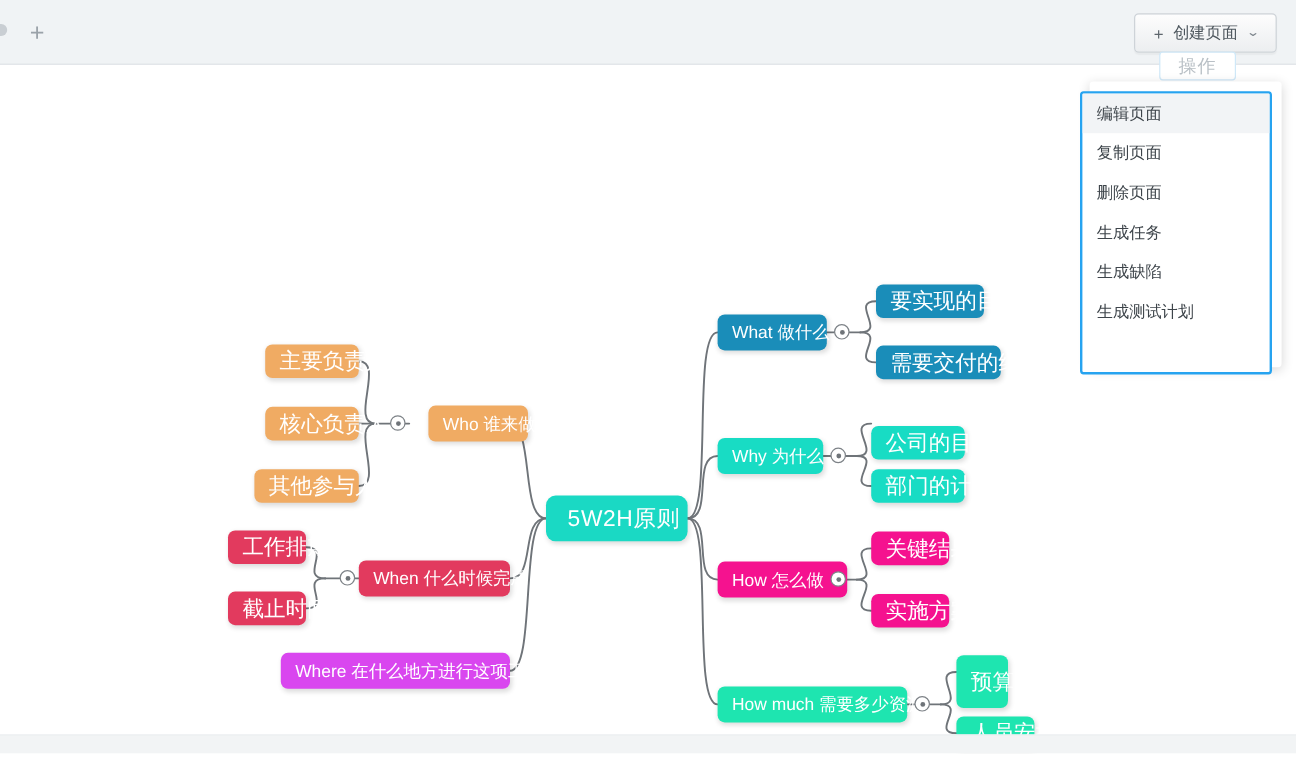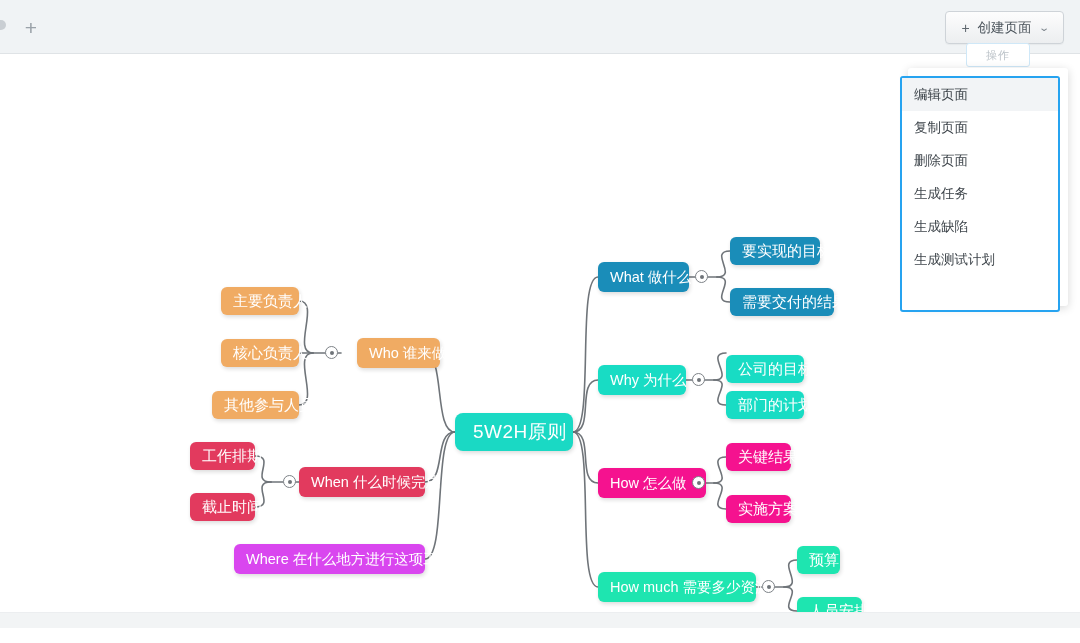--- a/index.html
+++ b/index.html
@@ -40,21 +40,21 @@
   }
   .create-btn .pl { font-size: 14px; color:#5c6view; color:#5e666d; }
   .create-btn .cv { font-size: 10px; color: #7d858c; transform: scaleX(1.4); }
 
   
   .operate-btn {
     position: absolute; right: 50px; top: 43px;
     width: 64px; height: 24px;
     border: 1px solid #cfe8f8; border-radius: 3px;
     background: #fff; overflow: hidden;
-    font-size: 11px; color: #b9c0c6;
+    font-size: 15px; color: #b9c0c6;
     display: flex; align-items: center; justify-content: center;
     letter-spacing: 1px;
   }
 
   
   .page-title {
     position: absolute; left: 40px; top: 78px;
     font-size: 25px; font-weight: bold; color: #2b3137; letter-spacing: .2px;
   }
   .page-meta {
@@ -80,21 +80,21 @@
     border-radius: 6px;
     color: #ffffff;
     white-space: nowrap;
     box-shadow: 1px 2px 4px rgba(0,0,0,.14);
     cursor: pointer;
     font-size: 13px;
     padding: 0 12px;
   }
   .node.root { font-size: 19px; border-radius: 8px; letter-spacing: .5px; padding: 0 18px;}
   .node.lvl1 { font-size: 14.5px; }
-  .node.lvl2 { font-size: 15px; }
+  .node.lvl2 { font-size: 18px; }
 
   .toggle {
     position: absolute;
     width: 13px; height: 13px; border-radius: 50%;
     background: #ffffff; border: 1.5px solid #7d8287;
     display: flex; align-items: center; justify-content: center;
     cursor: pointer;
     z-index: 5;
   }
   .toggle::after {
@@ -180,21 +180,21 @@
         <div class="node lvl1" style="left: 598px; top: 310px; width: 88px; height: 30px; background: rgb(24, 220, 196);">Why 为什么</div>
         <div class="toggle" style="left: 692px; top: 318px;"></div>
         <div class="node lvl2" style="left: 726px; top: 284px; width: 78px; height: 28px; background: rgb(24, 220, 196); margin-top: 16px;">公司的目标</div>
         <div class="node lvl2" style="left: 726px; top: 336px; width: 78px; height: 28px; background: rgb(24, 220, 196);">部门的计划</div>
         <div class="node lvl1" style="left: 598px; top: 413px; width: 108px; height: 30px; background: rgb(245, 18, 143);">How 怎么做</div>
         <div class="toggle" style="left: 692px; top: 421px;"></div>
         <div class="node lvl2" style="left: 726px; top: 388px; width: 65px; height: 28px; background: rgb(245, 18, 143);">关键结果</div>
         <div class="node lvl2" style="left: 726px; top: 440px; width: 65px; height: 28px; background: rgb(245, 18, 143);">实施方案</div>
         <div class="node lvl1" style="left: 598px; top: 517px; width: 158px; height: 30px; background: rgb(30, 229, 176);">How much 需要多少资源</div>
         <div class="toggle" style="left: 762px; top: 525px;"></div>
-        <div class="node lvl2" style="left: 797px; top: 491px; width: 43px; height: 28px; background: rgb(30, 229, 176);">预算</div>
+        <div class="node lvl2" style="left: 797px; top: 491px; width: 43px; height: 44px; background: rgb(30, 229, 176);">预算</div>
         <div class="node lvl2" style="left: 797px; top: 542px; width: 65px; height: 28px; background: rgb(30, 229, 176);">人员安排</div>
         <div class="node lvl1" style="left: 341px; top: 283px; width: 83px; height: 30px; background: rgb(240, 171, 99); margin-left: 16px;">Who 谁来做</div>
         <div class="toggle" style="left: 325px; top: 291px;"></div>
         <div class="node lvl2" style="left: 221px; top: 232px; width: 78px; height: 28px; background: rgb(240, 171, 99);">主要负责人</div>
         <div class="node lvl2" style="left: 221px; top: 284px; width: 78px; height: 28px; background: rgb(240, 171, 99);">核心负责人</div>
         <div class="node lvl2" style="left: 212px; top: 336px; width: 87px; height: 28px; background: rgb(240, 171, 99);">其他参与人员</div>
         <div class="node lvl1" style="left: 299px; top: 412px; width: 126px; height: 30px; background: rgb(226, 58, 94);">When 什么时候完成</div>
         <div class="toggle" style="left: 283px; top: 420px;"></div>
         <div class="node lvl2" style="left: 190px; top: 387px; width: 65px; height: 28px; background: rgb(226, 58, 94);">工作排期</div>
         <div class="node lvl2" style="left: 190px; top: 438px; width: 65px; height: 28px; background: rgb(226, 58, 94);">截止时间</div>

